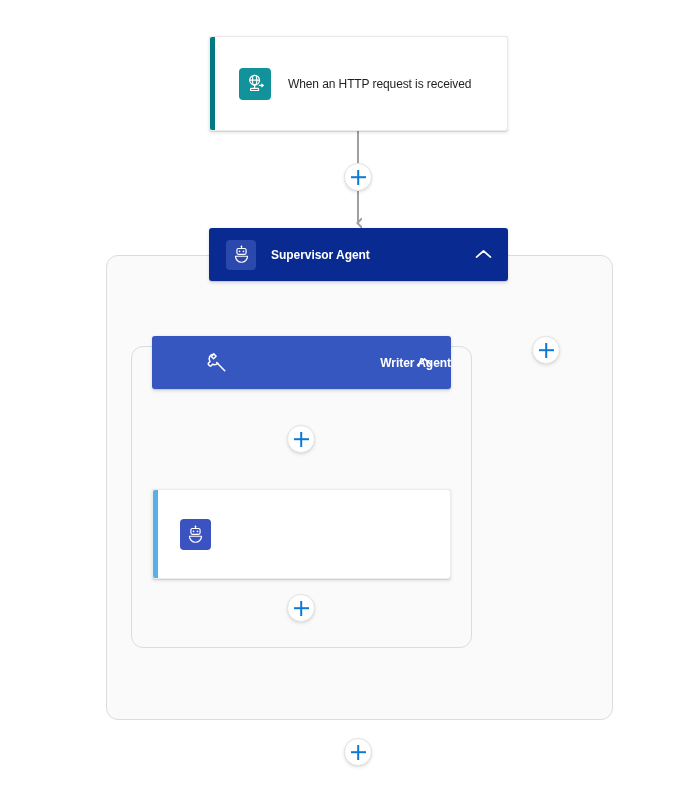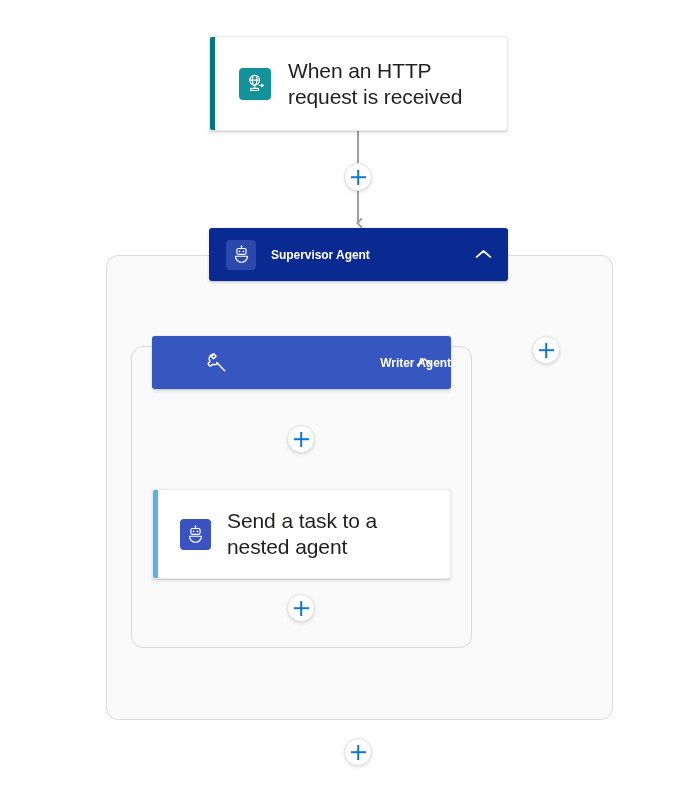--- a/index.html
+++ b/index.html
@@ -75,21 +75,21 @@
     border-radius: 4px;
     flex: 0 0 auto;
     display: flex;
     align-items: center;
     justify-content: center;
     margin-left: 29px;
   }
   .card .card-label {
     margin-left: 17px;
     margin-right: 12px;
-    font-size: 21px;
+    font-size: 12px;
     line-height: 26px;
     color: #201f1e;
     letter-spacing: -0.1px;
   }
 
   #trigger-card {
     left: 209px;
     top: 36px;
     width: 299px;
     height: 95px;
@@ -315,21 +315,20 @@
     <div class="card-icon">
       <svg width="19" height="19" viewBox="0 0 24 24" fill="none" stroke="#ffffff" stroke-width="1.5" stroke-linecap="round" stroke-linejoin="round">
         <line x1="12" y1="1.8" x2="12" y2="4.4"></line>
         <circle cx="12" cy="1.6" r="1.1" fill="#ffffff" stroke="none"></circle>
         <rect x="6.2" y="4.4" width="11.6" height="7.4" rx="1.9"></rect>
         <circle cx="9.5" cy="8.1" r="1.05" fill="#ffffff" stroke="none"></circle>
         <circle cx="14.5" cy="8.1" r="1.05" fill="#ffffff" stroke="none"></circle>
         <path d="M4.4 14.2 h15.2 a7.6 7.6 0 0 1 -15.2 0 z"></path>
       </svg>
     </div>
-    <div class="card-label">Send a task to a nested agent</div>
   </div>
 
   <div class="plus-btn" id="plus-inner-bottom">
     <span class="plus-glyph"></span>
   </div>
 
   <div class="plus-btn" id="plus-flow-bottom">
     <span class="plus-glyph"></span>
   </div>
 

